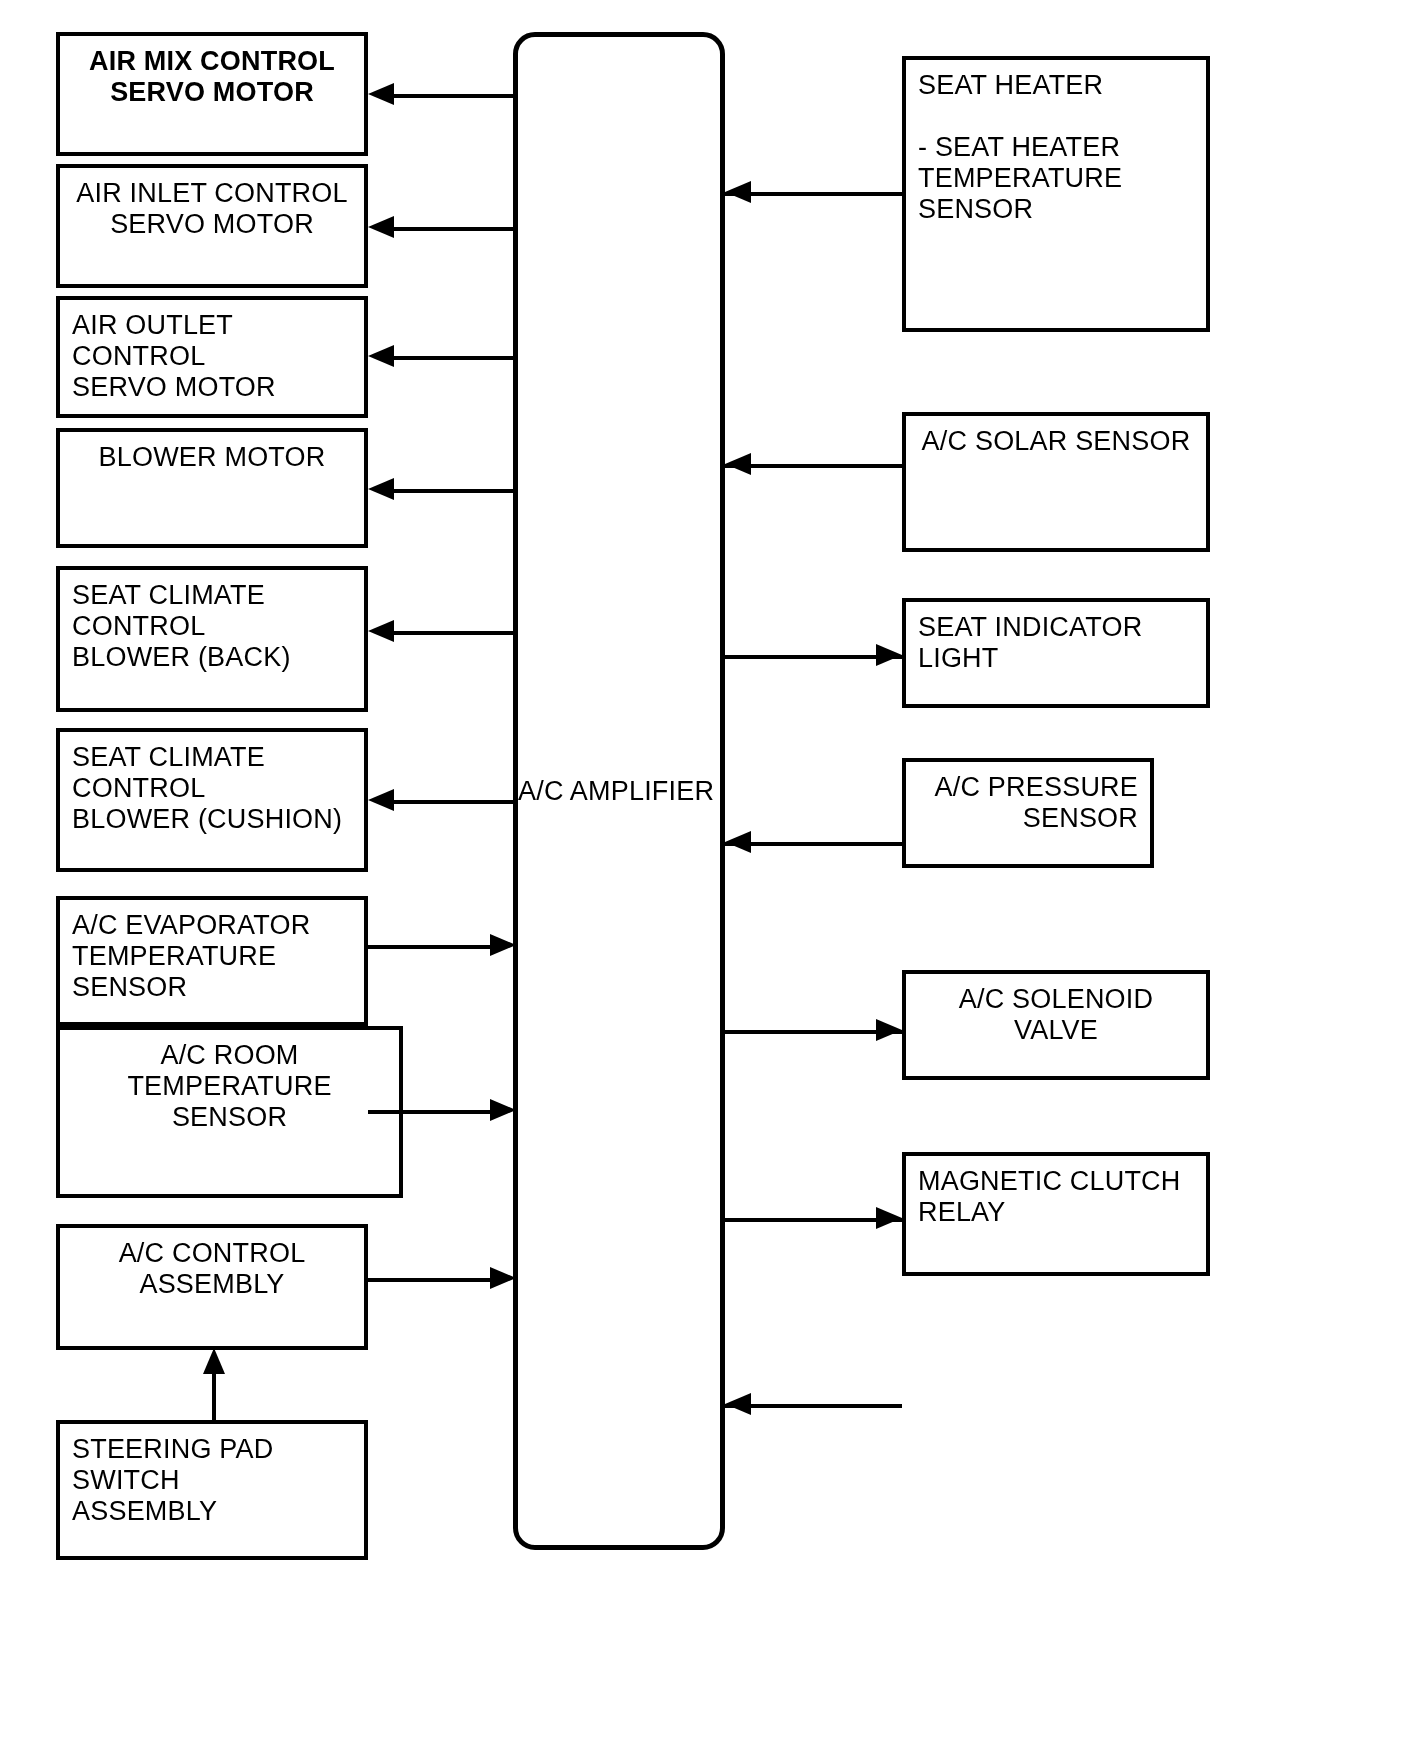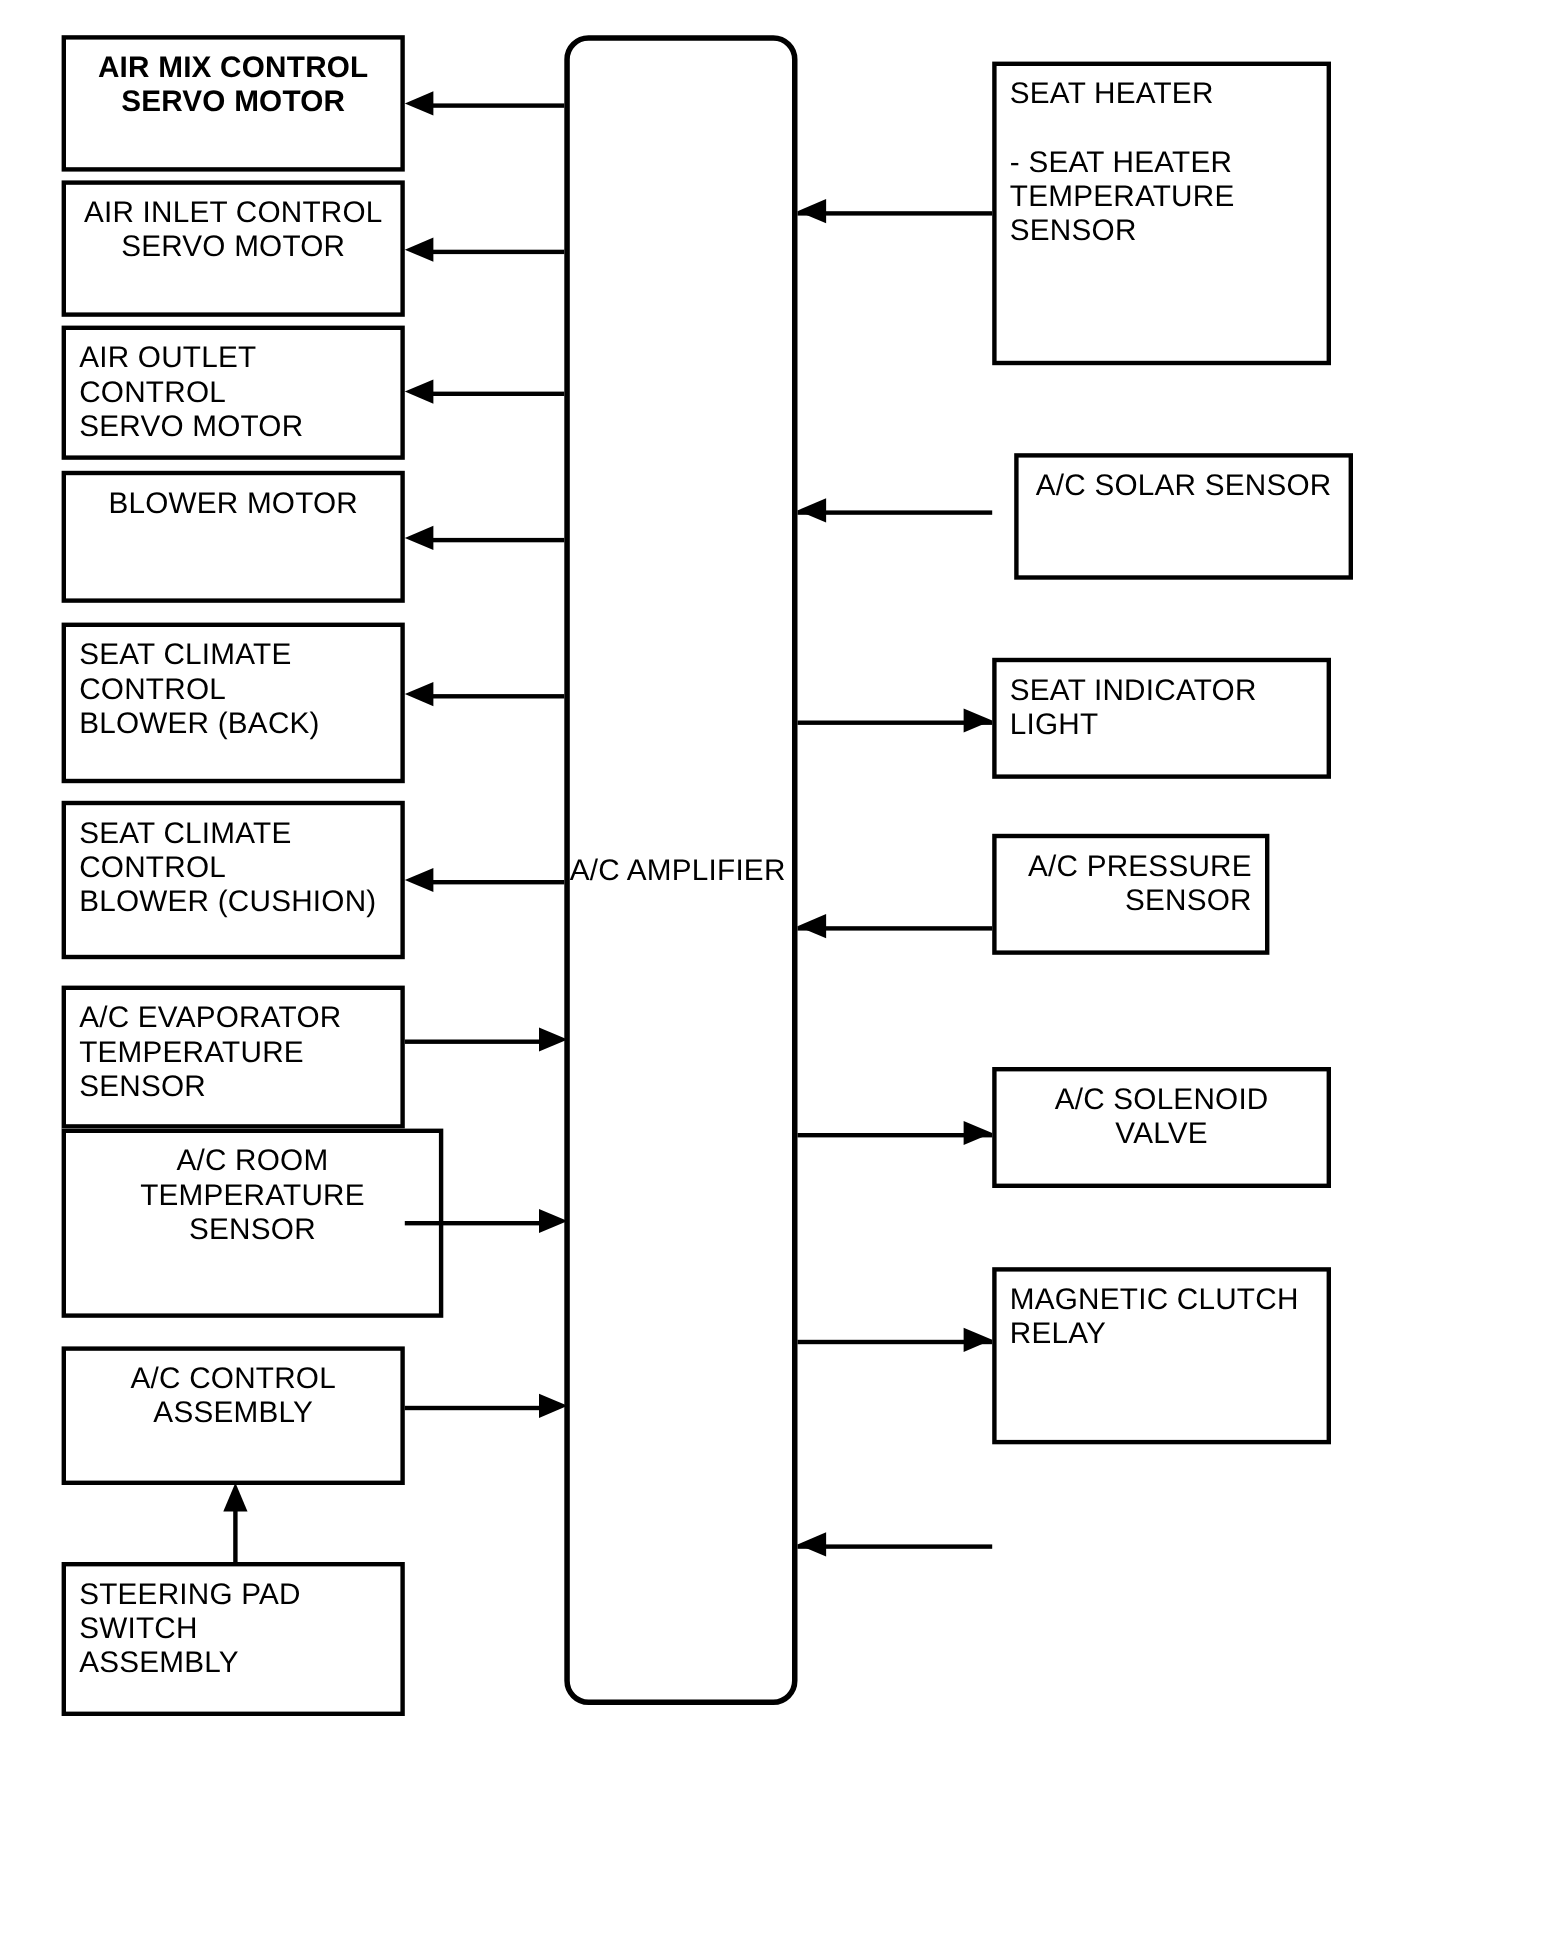--- a/index.html
+++ b/index.html
@@ -121,29 +121,29 @@
   <div class="amp-box" style="left:513px; top:32px; width:212px; height:1518px;">
     <span class="amp-label">A/C AMPLIFIER</span>
   </div>
 
   <div class="node-box align-left" style="left:902px; top:56px;   width:308px; height:276px;">SEAT HEATER
 
 - SEAT HEATER
 TEMPERATURE
 SENSOR</div>
 
-  <div class="node-box align-center" style="left:922px; top:412px;  width:308px; height:115px;">A/C SOLAR SENSOR</div>
+  <div class="node-box align-center" style="left:902px; top:412px;  width:308px; height:140px;">A/C SOLAR SENSOR</div>
 
   <div class="node-box align-left" style="left:902px; top:598px;  width:308px; height:110px;">SEAT INDICATOR LIGHT</div>
 
   <div class="node-box align-left" style="left:902px; top:758px;  width:252px; height:110px;text-align:right;">A/C PRESSURE SENSOR</div>
 
   <div class="node-box align-center" style="left:902px; top:970px;  width:308px; height:110px;">A/C SOLENOID VALVE</div>
 
-  <div class="node-box align-left" style="left:902px; top:1152px; width:308px; height:161px;">MAGNETIC CLUTCH
+  <div class="node-box align-left" style="left:902px; top:1152px; width:308px; height:124px;">MAGNETIC CLUTCH
 RELAY</div>
 
 
   <div class="conn-line-h" style="left:392px; top:94px;  width:121px;"></div>
   <div class="arrow-head dir-left" style="left:368px; top:83px;"></div>
 
   <div class="conn-line-h" style="left:392px; top:227px; width:121px;"></div>
   <div class="arrow-head dir-left" style="left:368px; top:216px;"></div>
 
   <div class="conn-line-h" style="left:392px; top:356px; width:121px;"></div>

